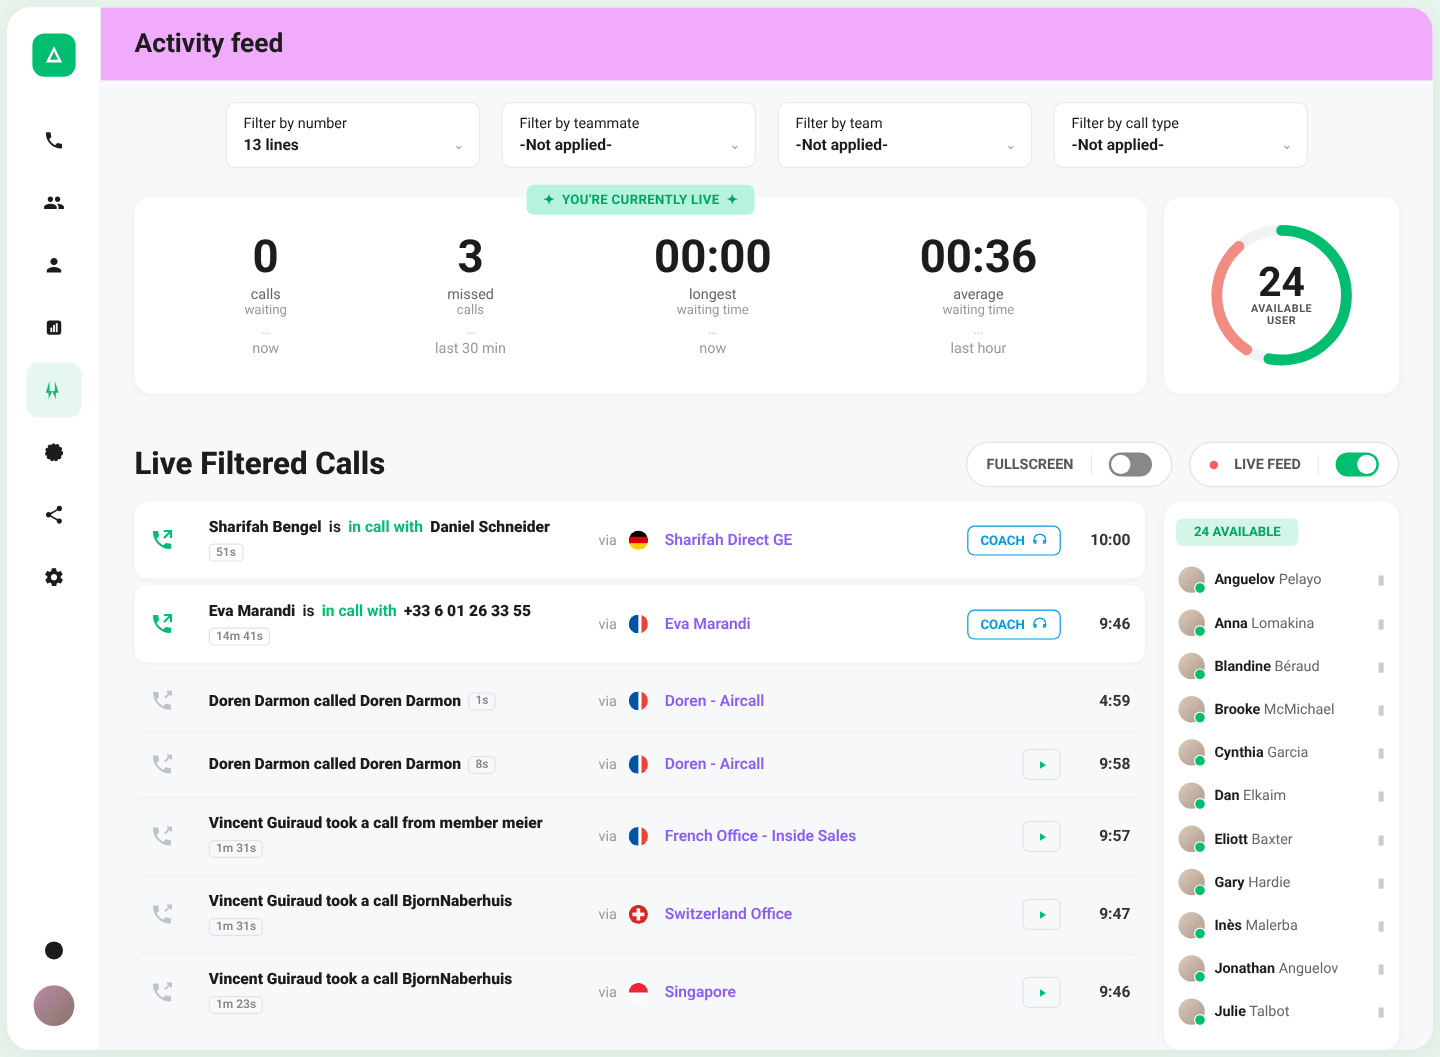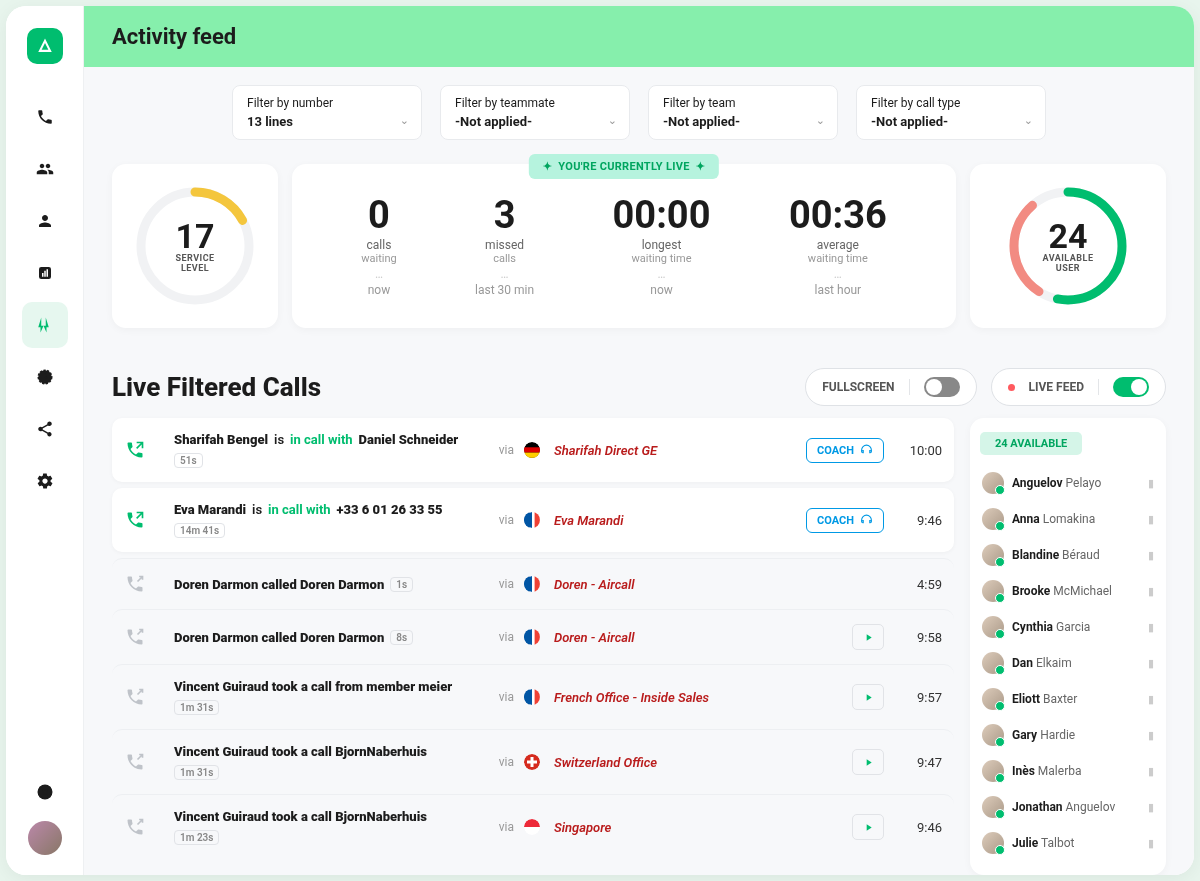--- a/index.html
+++ b/index.html
@@ -7,28 +7,28 @@
 .app-container { position: absolute; top: 6px; left: 6px; width: 1188px; height: 869px; background: #fff; border-radius: 20px; display: flex; overflow: hidden; box-shadow: 0 4px 20px rgba(0,0,0,0.06); }
 .sidebar { width: 78px; background: #fff; display: flex; flex-direction: column; align-items: center; padding-top: 22px; border-right: 1px solid #eef0f2; }
 .logo { width: 36px; height: 36px; background: #00bd6f; border-radius: 10px; display: flex; align-items: center; justify-content: center; margin-bottom: 30px; }
 .logo svg { width: 18px; height: 18px; fill: #fff; }
 .nav-icon { width: 46px; height: 46px; display: flex; align-items: center; justify-content: center; margin-bottom: 6px; border-radius: 10px; color: #1c1c1c; cursor: pointer; }
 .nav-icon.active { background: #e6f7ef; color: #00bd6f; }
 .nav-icon svg { width: 18px; height: 18px; fill: currentColor; }
 .spacer { flex: 1; }
 .avatar-small { width: 34px; height: 34px; border-radius: 50%; background: linear-gradient(135deg,#b8a,#876); margin-bottom: 20px; }
 .main { flex: 1; background: #f7f8fa; display: flex; flex-direction: column; overflow: hidden; }
-.topbar { background: #86efac; padding: 18px 28px; display: flex; align-items: center; justify-content: space-between; gap: 24px; }
+.topbar { background: #f0abfc; padding: 18px 28px; display: flex; align-items: center; justify-content: space-between; gap: 24px; }
 .title { font-size: 22px; font-weight: 700; color: #1c1c1c; }
 .search-box { width: 286px; border: 1px solid #e3e5e8; border-radius: 10px; padding: 10px 14px; display: flex; align-items: center; gap: 10px; color: #a0a4ab; }
 .search-box input { border: none; outline: none; flex: 1; font-size: 13px; color: #333; }
 .search-box input::placeholder { color: #a0a4ab; }
 .content { flex: 1; padding: 18px 28px 0; overflow: hidden; }
 .filters { display: flex; gap: 18px; justify-content: center; margin-bottom: 24px; }
-.filter-card { width: 190px; background: #fff; border: 1px solid #e8eaed; border-radius: 8px; padding: 10px 14px; position: relative; }
+.filter-card { width: 212px; background: #fff; border: 1px solid #e8eaed; border-radius: 8px; padding: 10px 14px; position: relative; }
 .filter-card .label { font-size: 12px; color: #1c1c1c; margin-bottom: 4px; }
 .filter-card .value { font-size: 13px; font-weight: 700; color: #1c1c1c; }
 .filter-card .chev { position: absolute; right: 12px; bottom: 12px; color: #999; font-size: 11px; }
 .live-pill { background: #b6f3de; color: #00a55f; font-size: 11px; font-weight: 700; padding: 6px 14px; border-radius: 6px; display: flex; align-items: center; gap: 6px; letter-spacing: .3px; }
 .cards-row { display: flex; gap: 14px; margin-bottom: 28px; }
 .stat-card { background: #fff; border-radius: 14px; display: flex; align-items: center; justify-content: center; box-shadow: 0 2px 8px rgba(0,0,0,0.04); }
 .sl-card { width: 166px; height: 164px; position: relative; }
 .middle-card { flex: 1; height: 164px; display: flex; align-items: center; justify-content: space-around; padding: 0 30px; position: relative; }
 .au-card { width: 196px; height: 164px; position: relative; }
 .live-badge-wrap { position: absolute; top: -10px; left: 50%; transform: translateX(-50%); }
@@ -60,25 +60,25 @@
 .date-label { text-align: center; font-size: 12px; font-weight: 700; color: #777; margin: 8px 0 12px; letter-spacing: .5px; }
 .call-row { display: grid; grid-template-columns: 24px 1fr 30px 20px 230px 90px 48px; align-items: center; gap: 10px; padding: 14px 12px; border-radius: 10px; font-size: 13px; }
 .call-row.active { background: #fff; box-shadow: 0 1px 4px rgba(0,0,0,0.04); margin-bottom: 6px; }
 .call-row.past { border-top: 1px solid #edeff2; }
 .call-icon { width: 22px; height: 22px; display: flex; align-items: center; justify-content: center; }
 .call-text { color: #1c1c1c; font-weight: 600; display: flex; align-items: center; gap: 6px; flex-wrap: wrap; margin-left: 16px; }
 .in-call { color: #00bd6f; font-weight: 700; }
 .dur-badge { border: 1px solid #e1e3e7; border-radius: 4px; padding: 1px 5px; font-size: 10px; color: #888; font-weight: 600; }
 .via { color: #999; font-size: 12px; text-align: right; }
 .flag { width: 16px; height: 16px; border-radius: 50%; display: inline-block; }
-.via-name { color: #b91c1c; font-weight: 600; font-style: italic; }
+.via-name { color: #8b5cf6; font-weight: 600; }
 .coach-btn { border: 1.5px solid #0099e5; color: #0099e5; border-radius: 6px; padding: 5px 10px; font-size: 11px; font-weight: 700; display: inline-flex; align-items: center; gap: 6px; justify-self: end; }
 .play-btn { width: 32px; height: 26px; border: 1px solid #e1e3e7; border-radius: 5px; display: inline-flex; align-items: center; justify-content: center; justify-self: end; }
 .play-btn svg { fill: #00bd6f; }
-.time-cell { text-align: right; color: #333; font-weight: 400; font-size: 13px; }
+.time-cell { text-align: right; color: #333; font-weight: 700; font-size: 13px; }
 .users-col { width: 196px; background: #fff; border-radius: 14px; padding: 14px 10px; box-shadow: 0 2px 8px rgba(0,0,0,0.04); }
 .avail-badge { background: #d5f5e8; color: #00a55f; font-size: 11px; font-weight: 700; padding: 5px 15px; border-radius: 5px; display: inline-block; margin-bottom: 10px; }
 .user-row { display: flex; align-items: center; gap: 8px; padding: 7px 2px; }
 .user-av { width: 22px; height: 22px; border-radius: 50%; background: linear-gradient(135deg,#dcb,#a98); position: relative; flex-shrink: 0; }
 .user-av::after { content: ''; position: absolute; right: -1px; bottom: -1px; width: 8px; height: 8px; border-radius: 50%; background: #00bd6f; border: 1.5px solid #fff; }
 .user-name { font-size: 12px; flex: 1; color: #666; }
 .user-name b { color: #1c1c1c; font-weight: 700; }
 .phone-icon { color: #ccc; font-size: 11px; }
 </style>
 </head>
@@ -169,32 +169,20 @@
           <span class="chev">⌄</span>
         </div>
         <div class="filter-card">
           <div class="label">Filter by call type</div>
           <div class="value">-Not applied-</div>
           <span class="chev">⌄</span>
         </div>
       </div>
 
       <div class="cards-row">
-        <div class="stat-card sl-card">
-          <div class="ring">
-            <svg width="130" height="130">
-                <circle cx="65" cy="65" r="54" stroke="#f1f2f4" stroke-width="9" fill="none"></circle>
-                <circle cx="65" cy="65" r="54" stroke="#f4c63d" stroke-width="9" fill="none" stroke-dasharray="58 281" stroke-linecap="round"></circle>
-              </svg>
-            <div class="ring-center">
-              <div class="num">17</div>
-              <div class="txt"><span>SERVICE</span><br><span>LEVEL</span></div>
-            </div>
-          </div>
-        </div>
 
         <div class="stat-card middle-card">
           <div class="live-badge-wrap">
               <div class="live-pill">
                 <span>✦</span>
                 <span>YOU'RE CURRENTLY LIVE</span>
                 <span>✦</span>
               </div>
             </div>
           <div class="metric">

